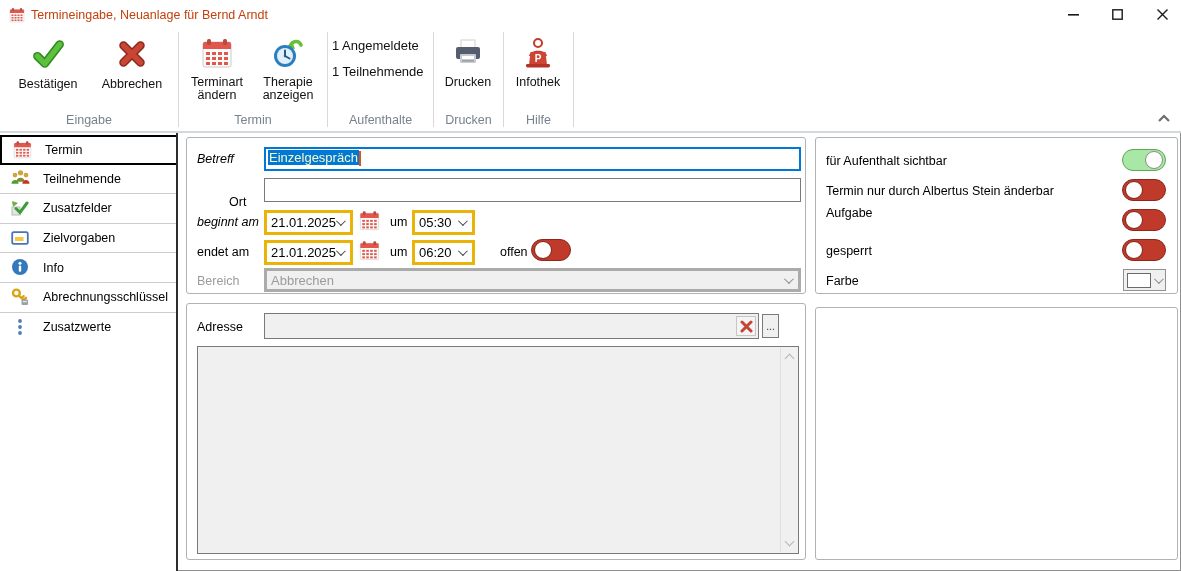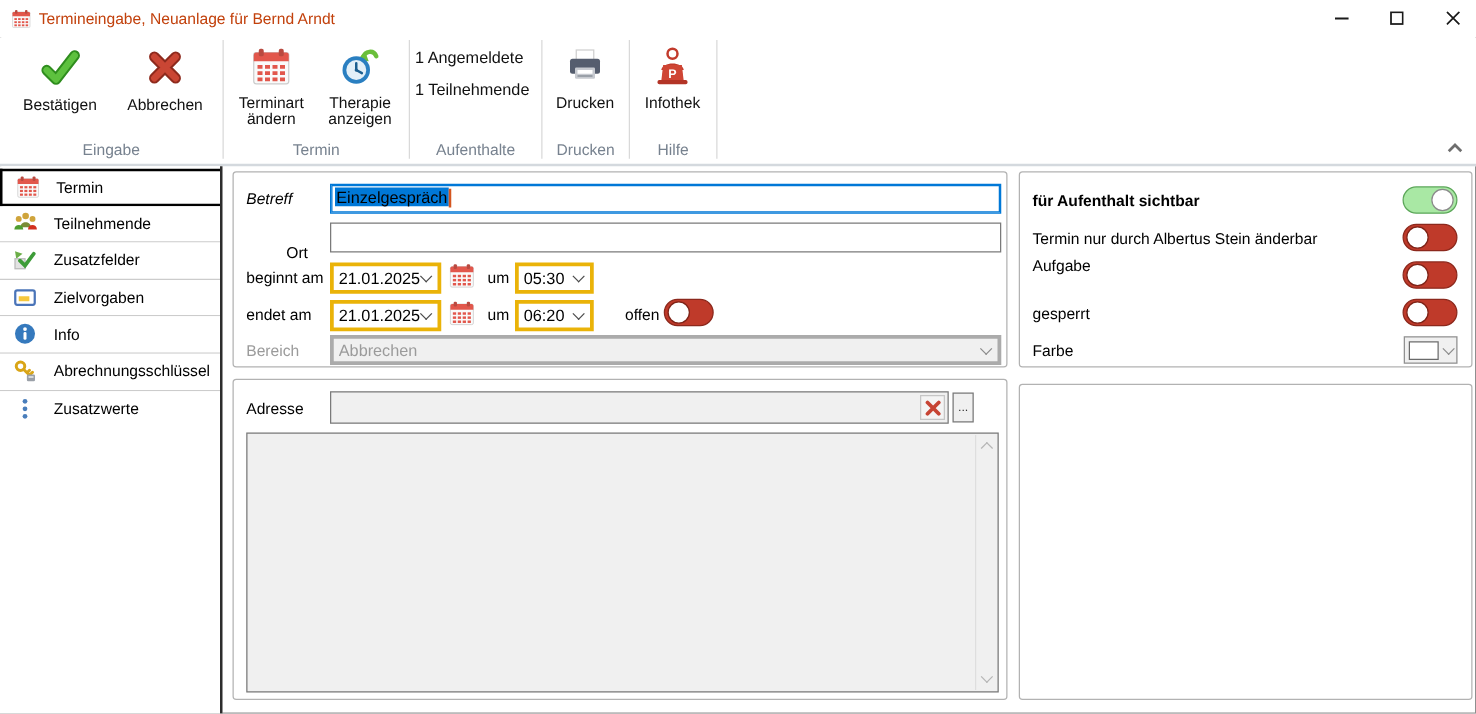--- a/index.html
+++ b/index.html
@@ -37,21 +37,21 @@
   .side-item.selected { border:2px solid #000; border-right:none; margin-top:2px; }
 
   
   .panel { position:absolute; background:#fff; border:1px solid #b2b2b2; border-radius:3px; }
   .flabel { position:absolute; font-size:12.5px; color:#000; white-space:nowrap; }
   .flabel.dis { color:#9b9b9b; }
 
   .tinput { position:absolute; background:#fff; border:1px solid #7a7a7a; font-size:13px;
             padding:2px 3px; overflow:hidden; white-space:nowrap; }
   .tinput.focus { border:1px solid #0078d7; box-shadow:inset 0 0 0 1px #0078d7; }
-  .sel-text { background:#0078d7; color:#000000; padding:0 1px; }
+  .sel-text { background:#0078d7; color:#fef9c3; padding:0 1px; }
   .caret { display:inline-block; width:2px; height:15px; background:#d4561f; vertical-align:middle; margin-left:0px; }
 
   .combo { position:absolute; background:#fff; border:3px solid #eab308; font-size:13px;
            display:flex; align-items:center; padding-left:4px; }
   .combo .cval { flex:1; overflow:hidden; white-space:nowrap; }
   .combo .chv { flex:0 0 auto; margin-right:7px; }
   .combo.dis { background:#f0f0f0; color:#9b9b9b; border-color:#ababab; }
   .chv { width:7px; height:7px; border-right:1.4px solid #4a4a4a; border-bottom:1.4px solid #4a4a4a;
          transform:rotate(45deg) translateY(-2px); }
   .combo.dis .chv { border-color:#8b8b8b; }
@@ -340,21 +340,21 @@
 
   <div class="panel" style="left:186px; top:137px; width:620px; height:157px;">
     <div class="flabel" style="left:10px; top:14px;font-style:italic;">Betreff</div>
     <div class="tinput focus" style="left:77px; top:9px; width:537px; height:24px;">
       <span class="sel-text">Einzelgespräch</span><span class="caret"></span>
     </div>
 
     <div class="flabel" style="left:10px; top:57px;margin-left:32px;">Ort</div>
     <div class="tinput" style="left:77px; top:40px; width:537px; height:24px;"></div>
 
-    <div class="flabel" style="left:10px; top:77px;">beginnt am</div>
+    <div class="flabel" style="left:10px; top:77px;font-style:italic;">beginnt am</div>
     <div class="combo" style="left:77px; top:72px; width:89px; height:25px;">
       <span class="cval">21.01.2025</span>
       <span class="chv"></span>
     </div>
     <div class="calbtn" style="left:170px; top:73px;">
       <span>
         <svg viewBox="0 0 32 32" width="21" height="21">
           <rect x="2" y="5" width="28" height="25" rx="2" fill="#fafafa" stroke="#cccccc"></rect>
           <path d="M2 7 a2 2 0 0 1 2 -2 h24 a2 2 0 0 1 2 2 v5 H2 Z" fill="#e2574c"></path>
           <rect x="6" y="2" width="4" height="6" rx="1.5" fill="#b94a40"></rect>
@@ -441,21 +441,21 @@
     </div>
     <div class="bigtext" style="left:10px; top:42px; width:602px; height:208px;">
       <div class="vscroll">
         <span class="vchv up"></span>
         <span class="vchv down"></span>
       </div>
     </div>
   </div>
 
   <div class="panel" style="left:815px; top:137px; width:363px; height:157px;">
-    <div class="flabel" style="left:10px; top:16px;font-weight:bold;">für Aufenthalt sichtbar</div>
+    <div class="flabel" style="left:10px; top:16px;">für Aufenthalt sichtbar</div>
     <div class="toggle on" style="right:11px; top:11px;">
       <span class="knob"></span>
     </div>
 
     <div class="flabel" style="left:10px; top:46px;">Termin nur durch Albertus Stein änderbar</div>
     <div class="toggle off" style="right:11px; top:41px;">
       <span class="knob"></span>
     </div>
 
     <div class="flabel" style="left:10px; top:68px;">Aufgabe</div>

